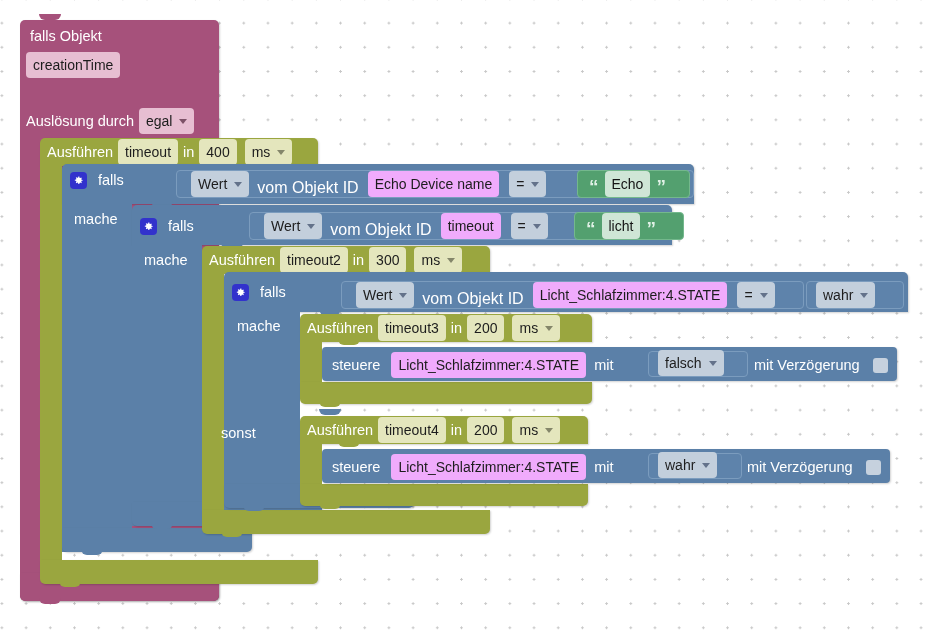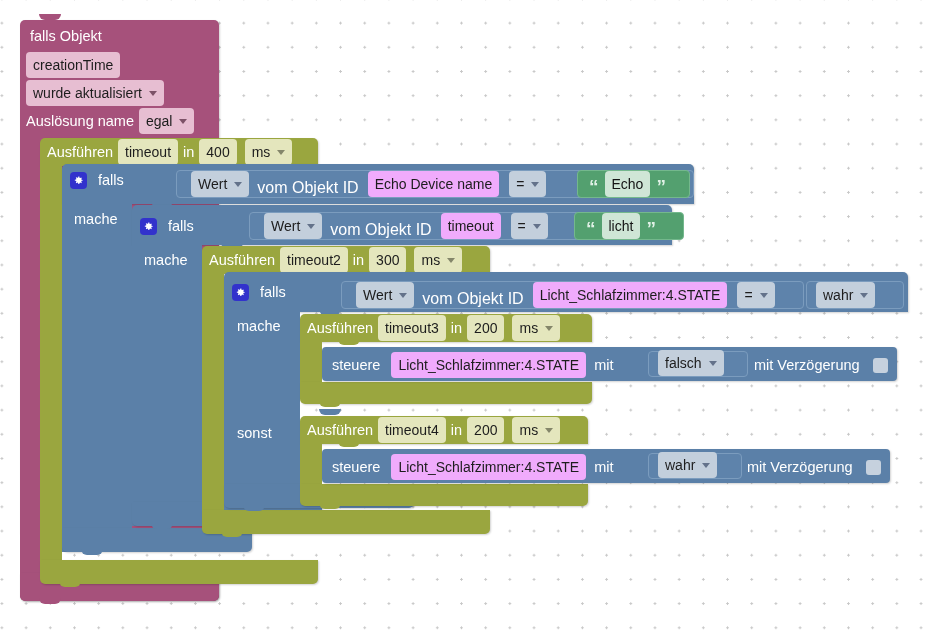--- a/index.html
+++ b/index.html
@@ -143,28 +143,22 @@
   <div class="blk pink shadow" style="left:20px; top:573px; width:199px; height:28px; border-radius:0 0 6px 6px;"></div>
   <div class="notch pink" style="left:39px; top:598px;"></div>
   <div class="notch pink" style="left:39px; top:14px; border-radius:0 0 7px 7px;"></div>
 
   <div class="row" style="left:30px; top:27px; height:18px;">
     <span class="lbl">falls Objekt</span>
   </div>
   <div class="row" style="left:26px; top:55px; height:20px;">
     <span class="chip chip-pink">creationTime</span>
   </div>
-  <div class="row" style="left:26px; top:83px; height:20px;">
-    <span class="chip chip-pink">
-      <span>wurde aktualisiert</span>
-      <span class="caret"></span>
-    </span>
-  </div>
   <div class="row" style="left:26px; top:111px; height:20px;">
-    <span class="lbl" style="margin-left:0;">Auslösung name</span>
+    <span class="lbl" style="margin-left:0;">Auslösung durch</span>
     <span class="chip chip-pink">
       <span>egal</span>
       <span class="caret"></span>
     </span>
   </div>
 
   <div class="blk olive shadow" style="left:40px; top:138px; width:278px; height:28px; border-radius:5px 5px 0 0;"></div>
   <div class="blk olive" style="left:40px; top:160px; width:22px; height:400px;"></div>
   <div class="blk olive shadow" style="left:40px; top:560px; width:278px; height:24px; border-radius:0 0 5px 5px;"></div>
   <div class="notch olive" style="left:59px; top:581px;"></div>
@@ -284,21 +278,21 @@
       <svg width="11" height="11" viewBox="0 0 24 24" fill="#ffffff" aria-hidden="true">
         <path d="M12 8a4 4 0 1 0 0 8 4 4 0 0 0 0-8zm0 6.2a2.2 2.2 0 1 1 0-4.4 2.2 2.2 0 0 1 0 4.4z"></path>
         <path d="M21 13.1v-2.2l-2.3-.4a7 7 0 0 0-.7-1.7l1.3-1.9-1.5-1.5-1.9 1.3a7 7 0 0 0-1.7-.7L13.8 3h-2.2l-.4 2.3a7 7 0 0 0-1.7.7L7.6 4.7 6.1 6.2l1.3 1.9a7 7 0 0 0-.7 1.7L4 10.2v2.2l2.7.4c.2.6.4 1.1.7 1.7l-1.3 1.9 1.5 1.5 1.9-1.3c.5.3 1.1.5 1.7.7l.4 2.3h2.2l.4-2.3c.6-.2 1.2-.4 1.7-.7l1.9 1.3 1.5-1.5-1.3-1.9c.3-.5.5-1.1.7-1.7l2.3-.4z"></path>
       </svg>
     </span>
     <span class="lbl" style="margin-left:11px;">falls</span>
   </div>
   <div class="row" style="left:237px; top:317px; height:18px;">
     <span class="lbl" style="margin-left:0;">mache</span>
   </div>
-  <div class="row" style="left:237px; top:424px; height:18px;">
+  <div class="row" style="left:221px; top:424px; height:18px;">
     <span class="lbl" style="margin-left:0;">sonst</span>
   </div>
 
   <div class="valblk blue" style="left:341px; top:281px; width:463px; height:28px;">
     <span class="chip chip-blue">
       <span>Wert</span>
       <span class="caret"></span>
     </span>
     <span class="lbl" style="margin-left:8px;">vom Objekt ID</span>
     <span class="chip chip-ro" style="margin-left:4px;">Licht_Schlafzimmer:4.STATE</span>

